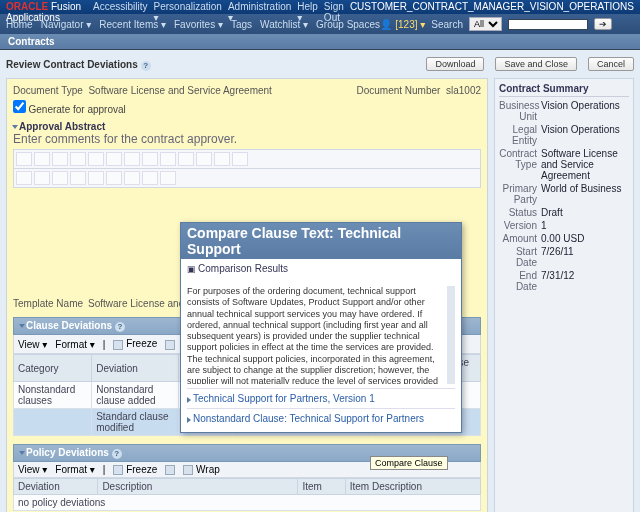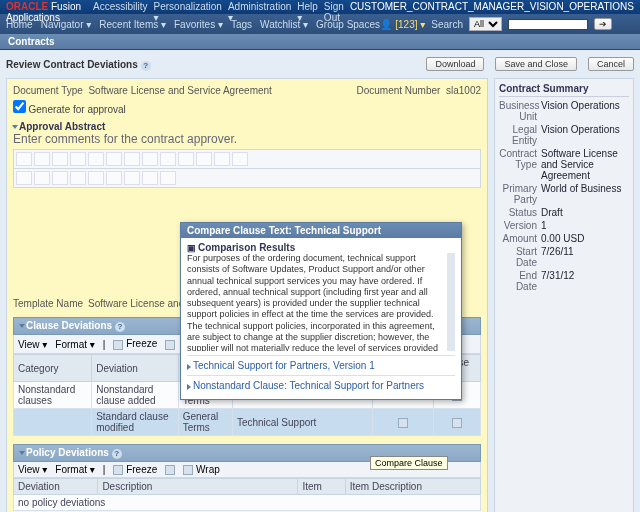--- a/index.html
+++ b/index.html
@@ -33,23 +33,23 @@
 .tb{width:16px;height:14px;background:#fafbfc;border:1px solid #dde;display:inline-block}
 .tbl-sect{margin-top:8px}
 .tbl-hdr{background:linear-gradient(#9db6d0,#8aa8c6);color:#fff;font-size:10px;font-weight:bold;padding:2px 6px;border:1px solid #7a98b8}
 .tbl-tb{background:#f0f4f8;border:1px solid #d0d8e4;border-top:0;padding:2px 4px;display:flex;gap:8px;font-size:9px;align-items:center}
 .tbl{width:100%;border-collapse:collapse;font-size:9px}
 .tbl th{background:#e0e8f0;border:1px solid #c8d4e2;padding:2px 4px;text-align:left;color:#445;font-weight:normal}
 .tbl td{border:1px solid #d8e0ea;padding:2px 4px;color:#445;background:#fafcfe}
 .tbl tr.sel td{background:#c8dcf0}
 .tooltip{position:absolute;background:#ffffe1;border:1px solid #888;padding:1px 4px;font-size:9px;left:370px;top:406px;z-index:5}
 .modal{position:absolute;left:180px;top:172px;width:282px;background:#fff;border:1px solid #5a7ba3;box-shadow:2px 2px 6px rgba(0,0,0,.3);z-index:10}
-.modal-hdr{background:linear-gradient(#6b8cb3,#5a7ba3);color:#fff;font-size:10px;font-weight:bold;padding:2px 6px}
+.modal-hdr{background:linear-gradient(#6b8cb3,#5a7ba3);color:#fff;font-size:14px;font-weight:bold;padding:2px 6px}
 .modal-body{padding:4px 6px}
-.cmp-title{font-size:9px;font-weight:bold;color:#335;margin-bottom:0}
+.cmp-title{font-size:9px;font-weight:normal;color:#335;margin-bottom:12px}
 .cmp-text{font-size:9px;color:#333;line-height:1.25;max-height:98px;overflow:hidden;border-right:8px solid #e0e6ee;padding-right:4px}
 .cmp-link{color:#2a5da8;font-size:9px;padding:4px 0;border-top:1px solid #dde;margin-top:4px;cursor:pointer}
 .modal-ftr{text-align:right;padding:3px 6px;border-top:1px solid #dde}
 .tri{display:inline-block;width:0;height:0;border-top:3px solid transparent;border-bottom:3px solid transparent;border-left:4px solid #5a7ba3;margin-right:2px;vertical-align:middle}
 .trid{display:inline-block;width:0;height:0;border-top:3px solid transparent;border-bottom:3px solid transparent;border-left:4px solid #5a7ba3;transform:rotate(90deg);margin-right:2px;vertical-align:middle}
 .icn{display:inline-block;width:10px;height:10px;background:#d8e2ee;border:1px solid #9ab;vertical-align:middle}
 .help{display:inline-block;width:10px;height:10px;border-radius:50%;background:#cde;color:#468;text-align:center;line-height:10px;font-size:8px}
 select.sm{font-size:9px;height:14px;border:1px solid #aab}
 </style>
 </head>

